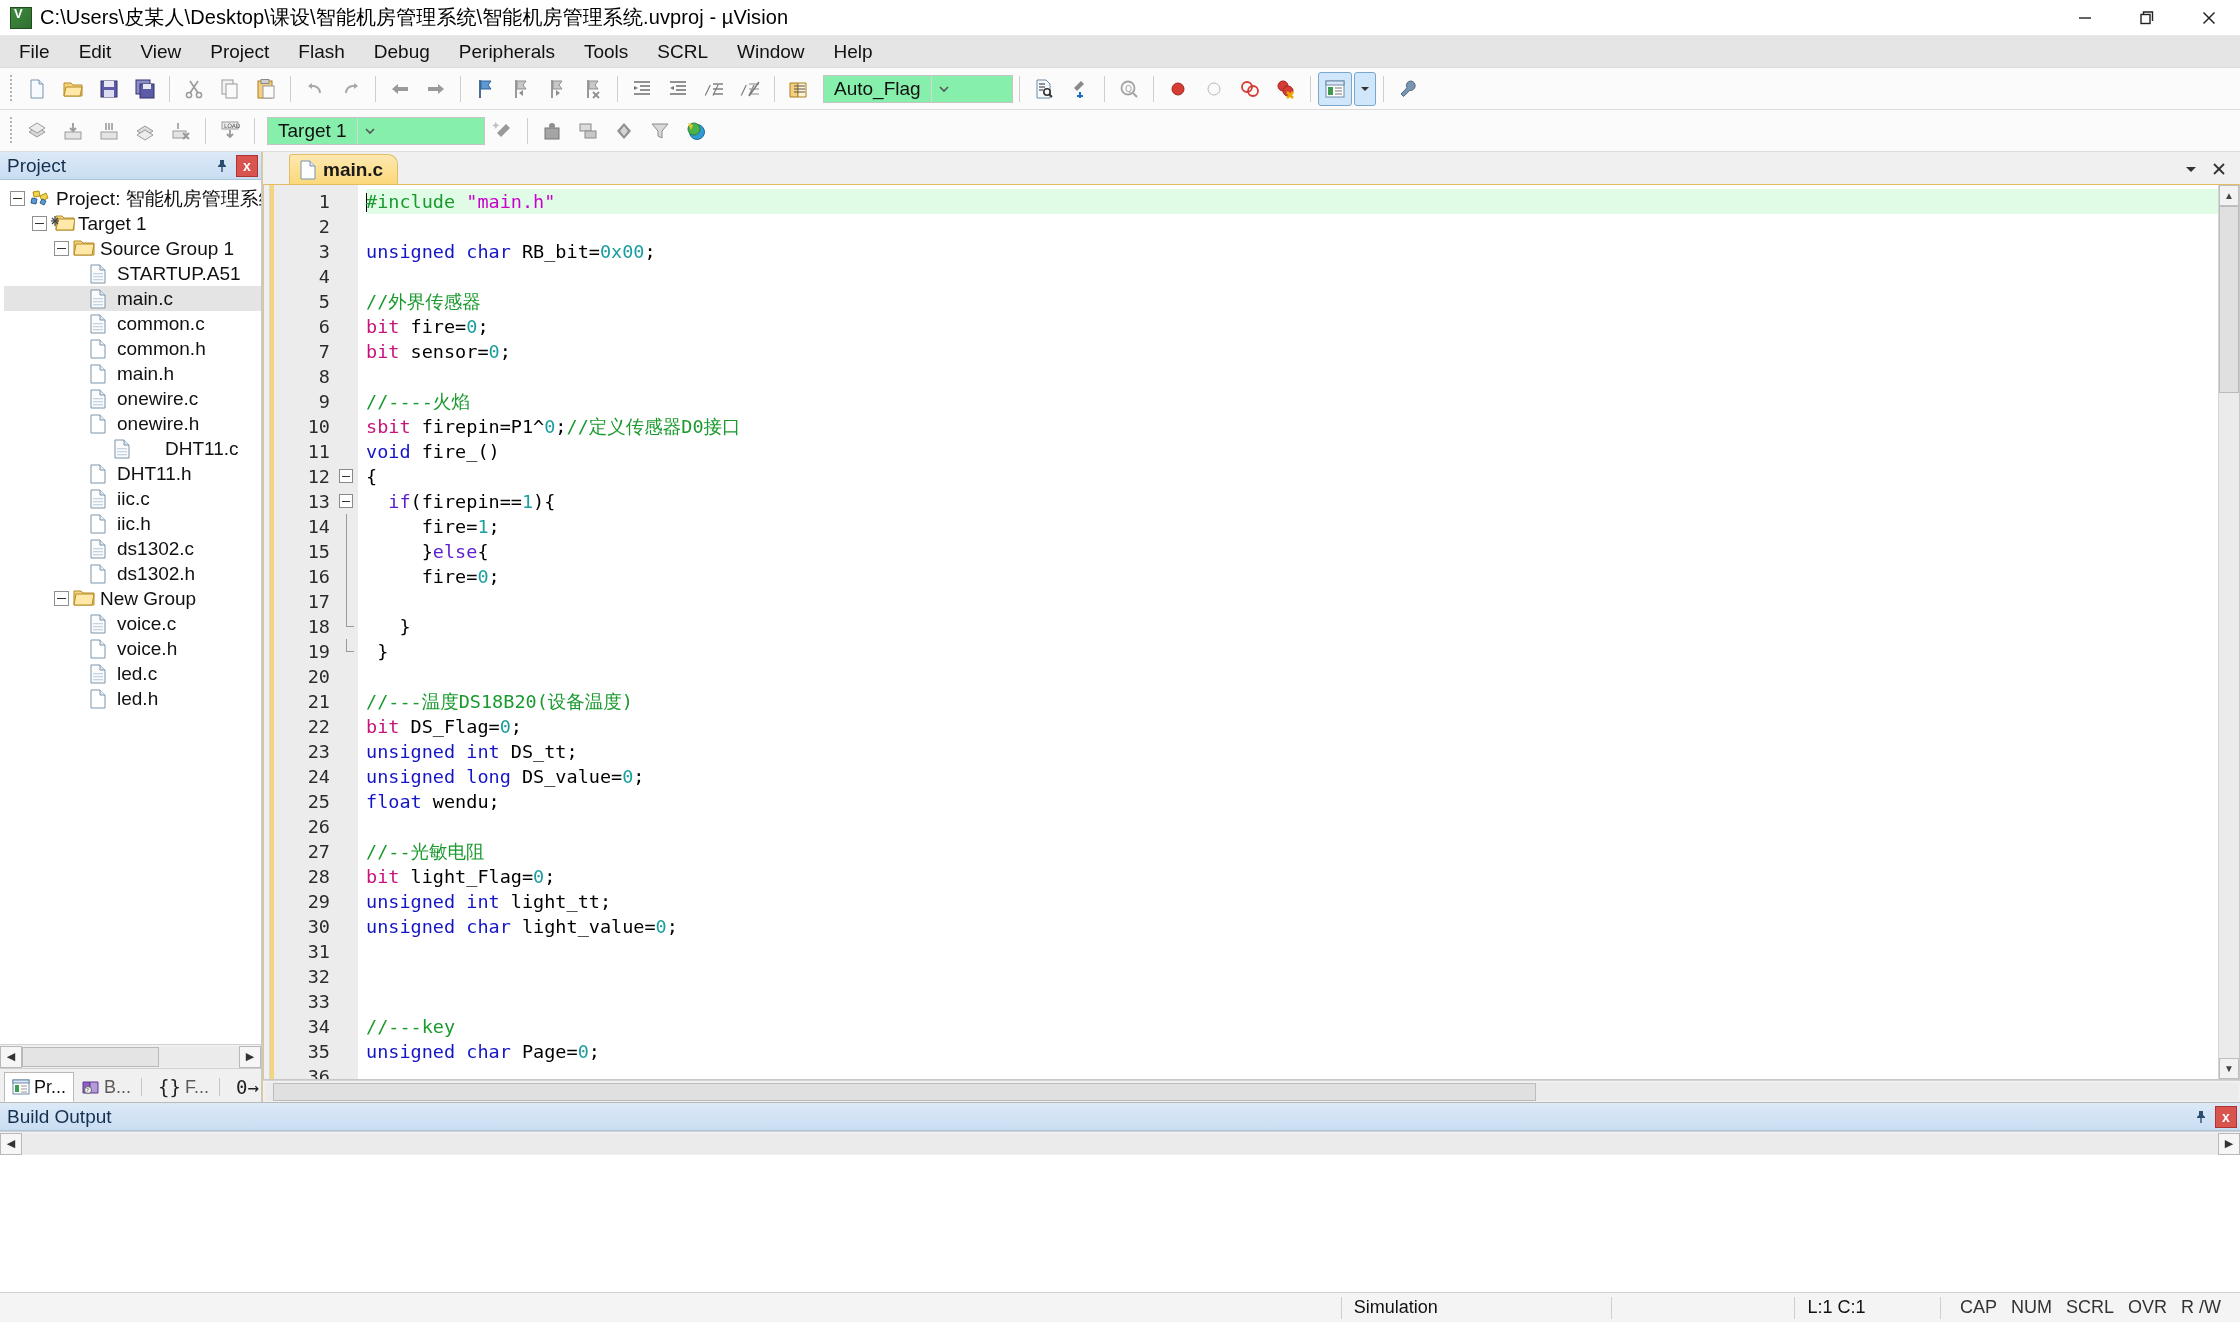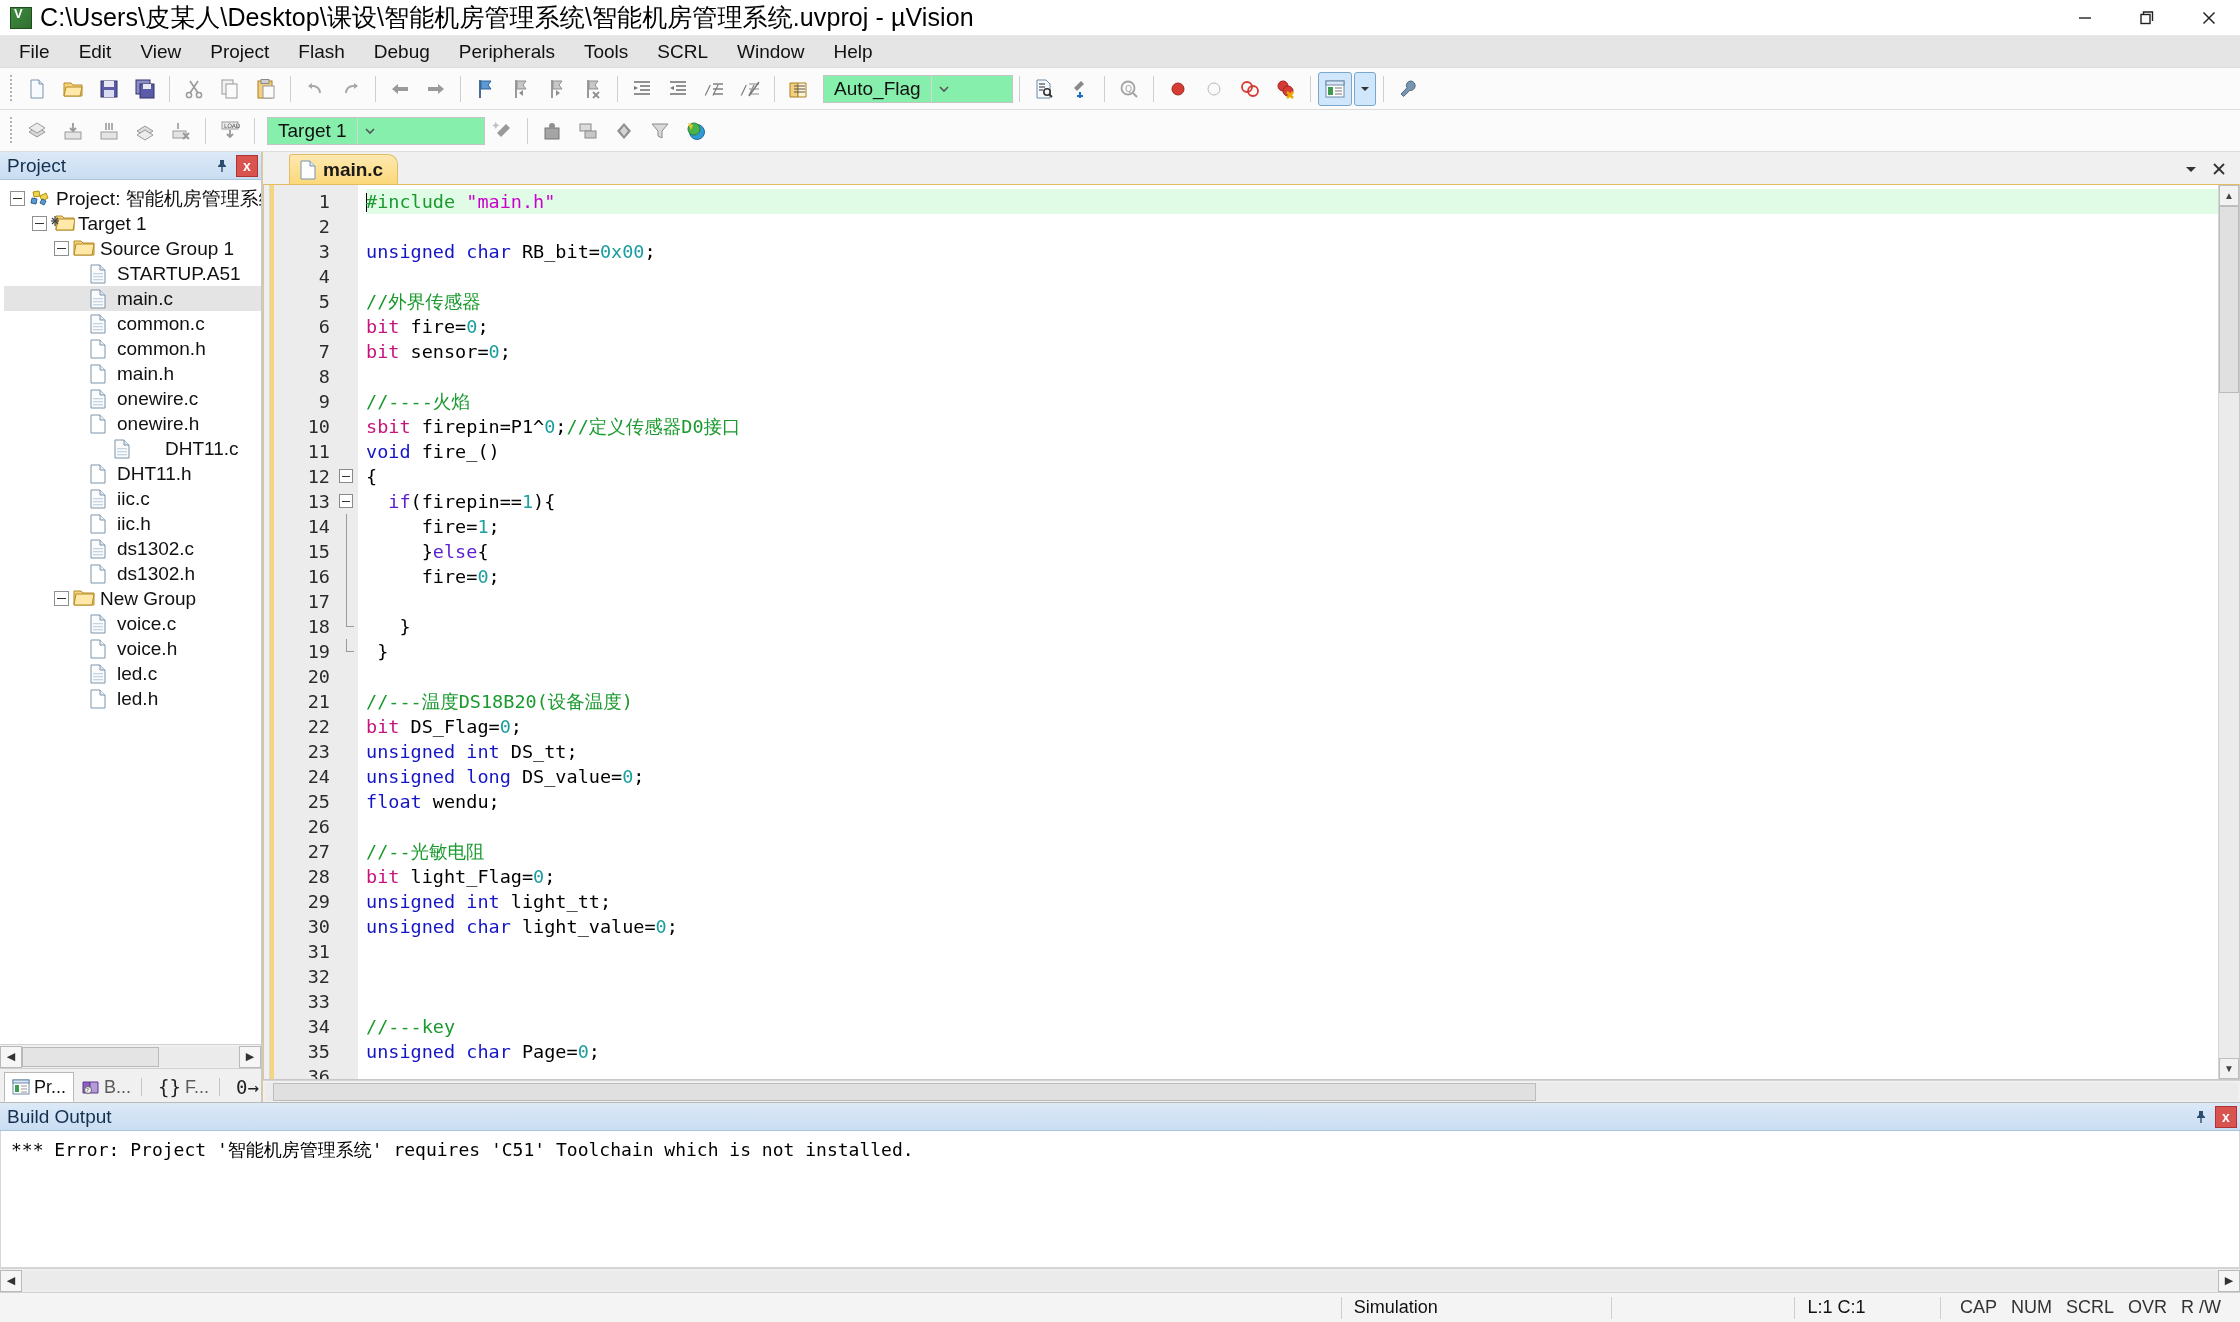--- a/index.html
+++ b/index.html
@@ -23,21 +23,21 @@
     width: 22px; height: 22px; margin: 0 8px 0 10px;
     background: linear-gradient(135deg,#3f8a3f 0%, #2f6f2f 100%);
     border: 1px solid #1e4d1e;
     position: relative; flex: none;
   }
   .title-icon::after {
     content: "V"; position: absolute; left: 3px; top: -2px;
     color: #fff; font-size: 13px; font-weight: bold;
   }
   .title-text {
-    font-size: 25px; color: #000; white-space: nowrap;
+    font-size: 20px; color: #000; white-space: nowrap;
     letter-spacing: .1px;
     text-align: right;
   }
   .title-spacer { flex: 1; }
   .win-btns { display: flex; height: 100%; }
   .win-btn {
     width: 62px; height: 36px;
     display: flex; align-items: center; justify-content: center;
     color: #222;
   }
@@ -1195,21 +1195,20 @@
   <div class="build-header">
     <div class="build-title">Build Output</div>
     <div class="panel-pin">
       <svg width="14" height="14" viewBox="0 0 14 14">
           <path d="M5 1h4v4l2 2v1H3V7l2-2z" fill="#2a4d70"></path>
           <line x1="7" y1="8" x2="7" y2="13" stroke="#2a4d70" stroke-width="1.4"></line>
         </svg>
     </div>
     <div class="panel-close">x</div>
   </div>
-  <div class="build-body">*** Error: Project '智能机房管理系统' requires 'C51' Toolchain which is not installed.</div>
   <div class="build-hscroll">
     <div class="hs-arrow">◀</div>
     <div class="bh-track"></div>
     <div class="hs-arrow">▶</div>
   </div>
 </div>
 
 <div class="statusbar">
   <div class="sb-cell" style="width:1400px"></div>
   <div class="sb-div"></div>

